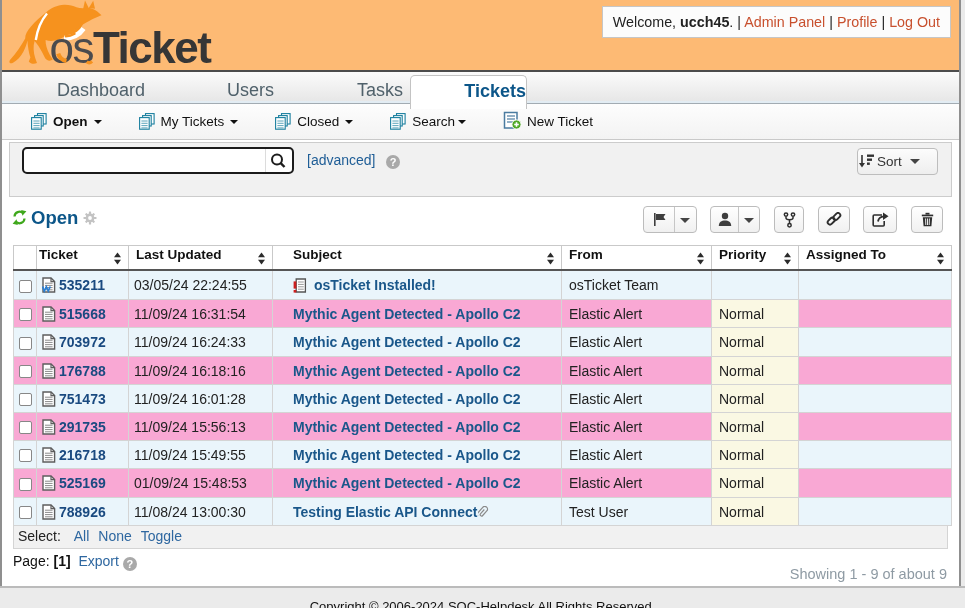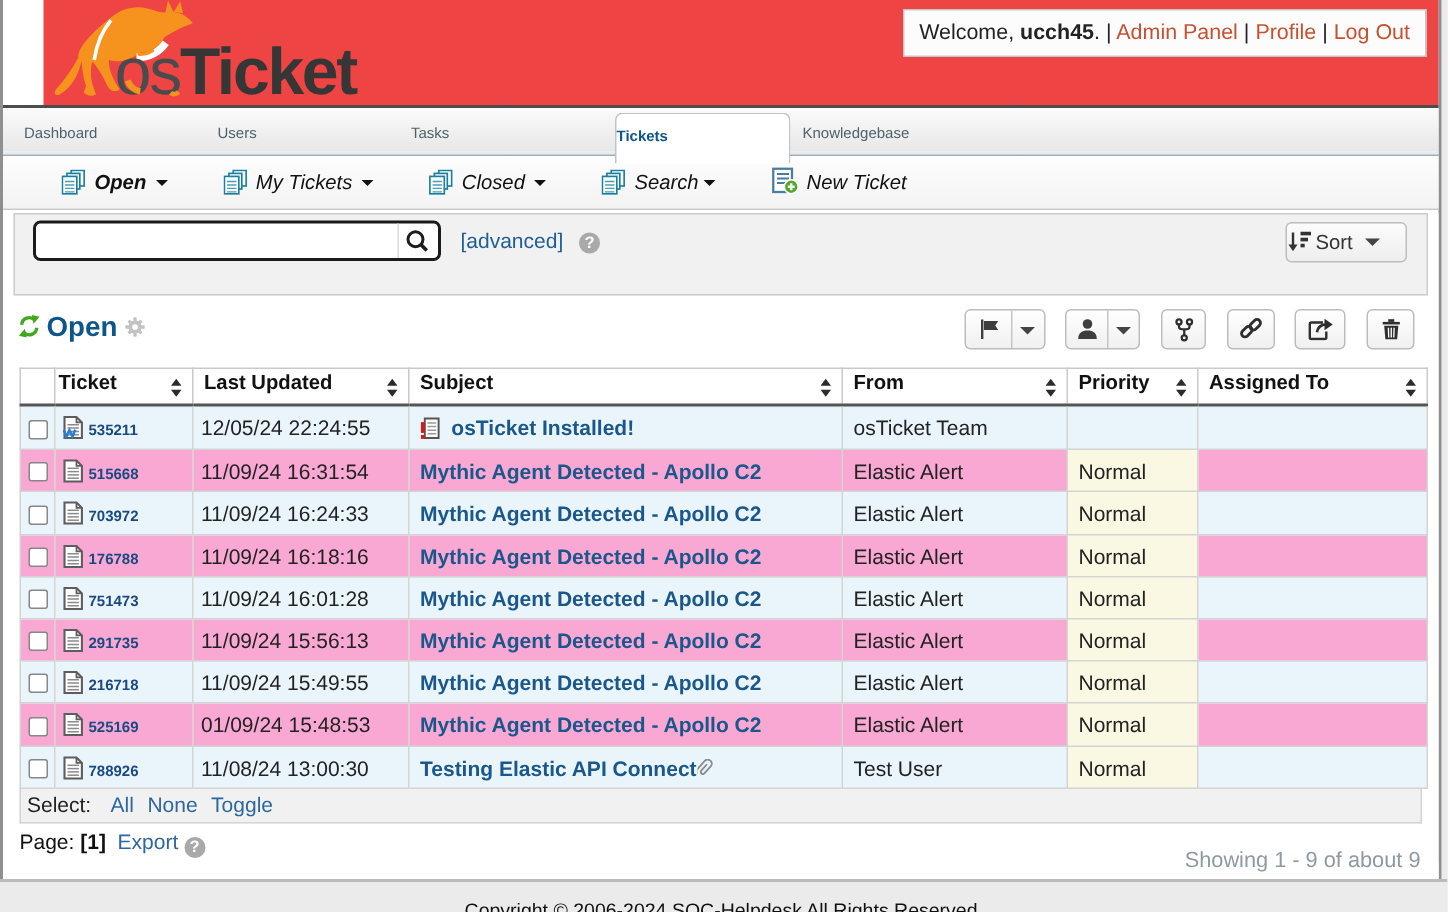--- a/index.html
+++ b/index.html
@@ -1,27 +1,27 @@
 <!DOCTYPE html>
 <html><head>
 <meta charset="utf-8">
 <style>
 * { box-sizing: border-box; }
 html,body { margin:0; padding:0; background:#ebebeb; font-family:"Liberation Sans",sans-serif; }
 #container { width:961px; background:#fff; border-left:2px solid #8f8f8f; border-right:2px solid #8f8f8f; }
-#header { position:relative; height:70px; background:#ef4444;margin-left:27px; }
+#header { position:relative; height:70px; background:#fdba74; }
 #logo { position:absolute; left:0; top:0; width:230px; height:67px; }
 #welcome { position:absolute; right:8px; top:6px; height:32px; line-height:30px; padding:0 10px; border:1px solid #c6c6c6; background:#fcfcfc; font-size:14.3px; color:#222; }
 #welcome a { color:#c8502e; text-decoration:none; }
 #tabrow { position:relative; height:31px; border-top:2px solid #4c4c4c; background:linear-gradient(#fbfbfb,#e7e7e7); }
-#tabrow .tab { position:absolute; top:0; width:129px; height:29px; line-height:36px; text-align:left; font-size:10px; color:#50616b; }
+#tabrow .tab { position:absolute; top:0; width:129px; height:29px; line-height:36px; text-align:right; font-size:18px; color:#50616b; }
 #tabrow .tab.active { top:3px; height:34px; line-height:31px; background:#fff; border:1px solid #c3c3c3; border-bottom:none; border-radius:5px 5px 0 0; color:#0c5689; font-weight:bold; z-index:5; }
 #tabline1 { height:2px; background:#e2ecf3; }
 #tabline2 { height:1px; background:#a2abb2; }
-#subnav { position:relative; height:36px; background:linear-gradient(#fdfdfd,#f3f3f3); border-bottom:1px solid #c9c9c9; padding-left:39px; white-space:nowrap; font-size:0;font-style:italic; }
+#subnav { position:relative; height:36px; background:linear-gradient(#fdfdfd,#f3f3f3); border-bottom:1px solid #c9c9c9; padding-left:29px; white-space:nowrap; font-size:0; }
 #subnav .itm { display:inline-block; height:36px; line-height:36px; margin-right:37px; font-size:13.5px; color:#111; vertical-align:top; }
 #subnav .itm svg { vertical-align:-4px; margin-right:5px; }
 .caret { display:inline-block; width:0; height:0; border-left:4px solid transparent; border-right:4px solid transparent; border-top:4.5px solid #111; margin-left:6px; vertical-align:2px; }
 #content { background:#fff; }
 #searchbar { position:relative; margin:2px 7px 0 7px; height:55px; background:#f1f1f1; border:1px solid #cccccc; }
 #searchbox { position:absolute; left:12px; top:4px; width:272px; height:27px; background:#fff; border:2px solid #1b1b1b; border-radius:5px; }
 #searchbox::before { content:""; position:absolute; right:26px; top:0px; bottom:0px; width:1px; background:#dcdcdc; }
 #searchbox svg { position:absolute; right:3px; top:2px; }
 #advanced { position:absolute; left:297px; top:9px; font-size:14px; color:#1e5d96; text-decoration:none; }
 .qmark { display:inline-block; width:14px; height:14px; border-radius:50%; background:#a9a9a9; color:#fff; font-size:11px; font-weight:bold; text-align:center; line-height:14px; }
@@ -32,29 +32,29 @@
 #pagetitle svg { vertical-align:-1px; margin-right:4px; }
 .abtn { position:absolute; top:9px; height:27px; background:linear-gradient(#ffffff,#f0f0f0); border:1px solid #bcbcbc; border-radius:4px; }
 .abtn svg { display:block; margin:5px auto 0; }
 .abtn .seg { position:absolute; top:0; bottom:0; }
 .caret2 { display:inline-block; width:0; height:0; border-left:5px solid transparent; border-right:5px solid transparent; border-top:5px solid #444; }
 #tickets { border-collapse:collapse; margin:0 11px; width:938px; table-layout:fixed; font-size:14px; }
 #tickets th { border:1px solid #c9c9c9; border-bottom:2px solid #555; background:#fff; font-weight:bold; color:#111; text-align:left; padding:0 7px; font-size:13.5px; height:24px; }
 #tickets th:nth-child(2) { padding-left:2px; }
 #tickets td:nth-child(2) { padding-left:5px; }
 #tickets td:nth-child(3) { padding-left:5px; }
-#tickets th:nth-child(4), #tickets td:nth-child(4) { padding-left:7px; }
+#tickets th:nth-child(4), #tickets td:nth-child(4) { padding-left:20px; }
 #tickets td { border:1px solid #d4d4d4; padding:0 7px; height:28px; color:#222; }
 #tickets td.ctr { text-align:center; padding:0; }
 #tickets tr.h29 td { height:29px; }
 #tickets tr.first td { height:30px; }
 #tickets tr.odd td { background:#eaf5fb; }
 #tickets tr.even td { background:#f9a8d4; }
 #tickets tr td.prio { background:#faf8e3 !important; }
-#tickets .tnum { color:#1a4a80; font-weight:bold; font-size:10px; }
+#tickets .tnum { color:#1a4a80; font-weight:bold; font-size:14px; }
 #tickets .subj { color:#1a578a; font-weight:bold; }
 #tickets td svg { vertical-align:-3px; margin-right:3px; }
 .sorter { float:right; margin-top:5px; }
 .cb { display:inline-block; width:13px; height:13px; border:1px solid #878787; border-radius:2px; background:#fff; vertical-align:middle; }
 #selectrow { margin:0 11px; height:23px; line-height:21px; background:#f1f1f1; border:1px solid #d4d4d4; border-top:none; font-size:14px; color:#222; padding-left:4px; }
 #selectrow a { color:#2e67a0; text-decoration:none; margin-left:9px; }
 #pagerow { position:relative; margin:4px 11px 0 11px; height:22px; font-size:14px; color:#111; }
 #pagerow a { color:#2e67a0; text-decoration:none; }
 #showing { position:absolute; right:1px; top:13px; color:#8e9aa3; font-size:14.5px; }
 #bottompad { height:11px; background:#fff; }
@@ -100,21 +100,20 @@
       <path d="M56.2,53.6 A10.6,10.6 0 0 0 64.5,60.9" fill="none" stroke="#f6921e" stroke-width="4.2"></path>
       <path d="M84.8,61.8 C86.3,63.1 88.5,62.9 90,61.4" fill="none" stroke="#f6921e" stroke-width="3.2"></path>
     </svg>
     <div id="welcome">Welcome, <b>ucch45</b>. | <a>Admin Panel</a> | <a>Profile</a> | <a>Log Out</a></div>
   </div>
   <div id="tabrow">
     <div class="tab" style="left:14px;">Dashboard</div>
     <div class="tab" style="left:143px;">Users</div>
     <div class="tab" style="left:272px;">Tasks</div>
     <div class="tab active" style="left:408px;width:117px;">Tickets</div>
-    <div class="tab" style="left:533px;">Knowledgebase</div>
   </div>
   <div id="tabline1"></div>
   <div id="tabline2"></div>
   <div id="subnav">
     <span class="itm"><svg width="17" height="17" viewBox="0 0 17 17">
           <g fill="#fdfefe" stroke="#1a7f9e" stroke-width="1.1">
             <rect x="6.5" y="0.6" width="8.6" height="10.4"></rect>
             <rect x="3.6" y="2.6" width="8.6" height="10.4"></rect>
             <rect x="0.6" y="4.6" width="9.6" height="11.6"></rect>
           </g>
@@ -306,21 +305,21 @@
                 <path d="M1,1 L9,1 L12.6,4.6 L12.6,15 L1,15 Z" fill="#fff" stroke="#5d5d5d" stroke-width="1.4"></path>
                 <path d="M9,1 L9,4.6 L12.6,4.6" fill="none" stroke="#5d5d5d" stroke-width="1.2"></path>
                 <g stroke="#8a8a8a" stroke-width="1">
                   <line x1="3" y1="6.2" x2="10.6" y2="6.2"></line>
                   <line x1="3" y1="8.4" x2="10.6" y2="8.4"></line>
                   <line x1="3" y1="10.6" x2="10.6" y2="10.6"></line>
                   <line x1="3" y1="12.8" x2="10.6" y2="12.8"></line>
                 </g>
                 <polyline points="0.5,9.5 2.3,14 4.3,9.8 6.3,14 8.2,9.5" fill="none" stroke="#2a7fd4" stroke-width="1.7"></polyline>
               </svg><span class="tnum">535211</span></td>
-            <td>12/05/24 22:24:55</td>
+            <td>03/05/24 22:24:55</td>
             <td><svg width="14" height="15" viewBox="0 0 14 15">
                 <path d="M3.2,1 L12.4,1 L12.4,14 L3.2,14 Z" fill="#fff" stroke="#555" stroke-width="1.3"></path>
                 <g stroke="#999" stroke-width="1">
                   <line x1="5" y1="4" x2="10.8" y2="4"></line>
                   <line x1="5" y1="6.4" x2="10.8" y2="6.4"></line>
                   <line x1="5" y1="8.8" x2="10.8" y2="8.8"></line>
                   <line x1="5" y1="11.2" x2="10.8" y2="11.2"></line>
                 </g>
                 <rect x="0.6" y="3.4" width="2.7" height="7.2" fill="#cc1f1f"></rect>
                 <rect x="0.6" y="12" width="2.7" height="2.6" fill="#cc1f1f"></rect>

